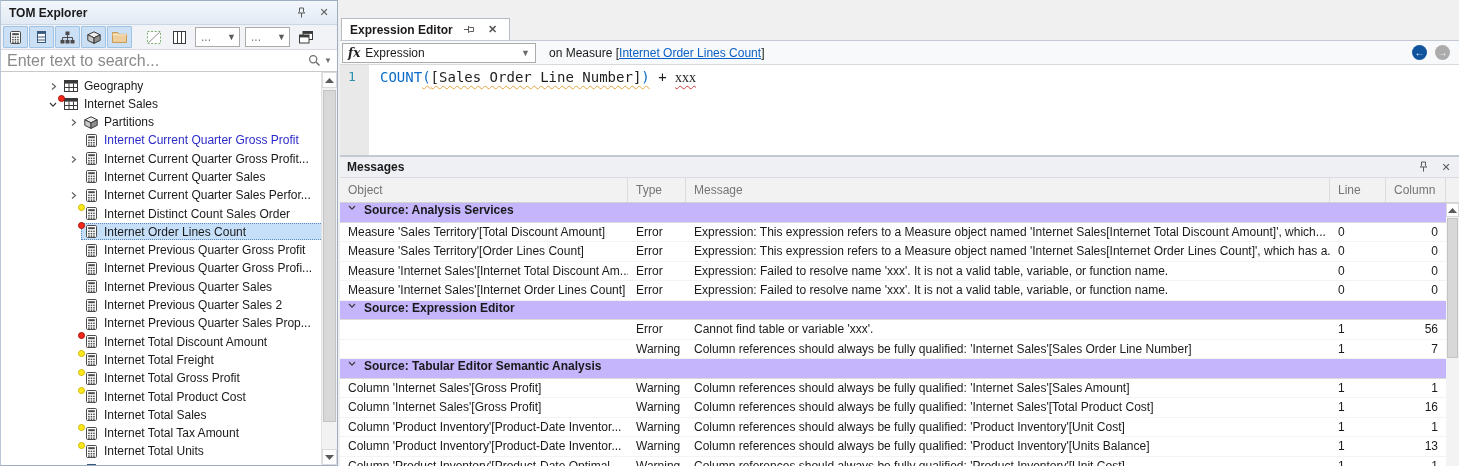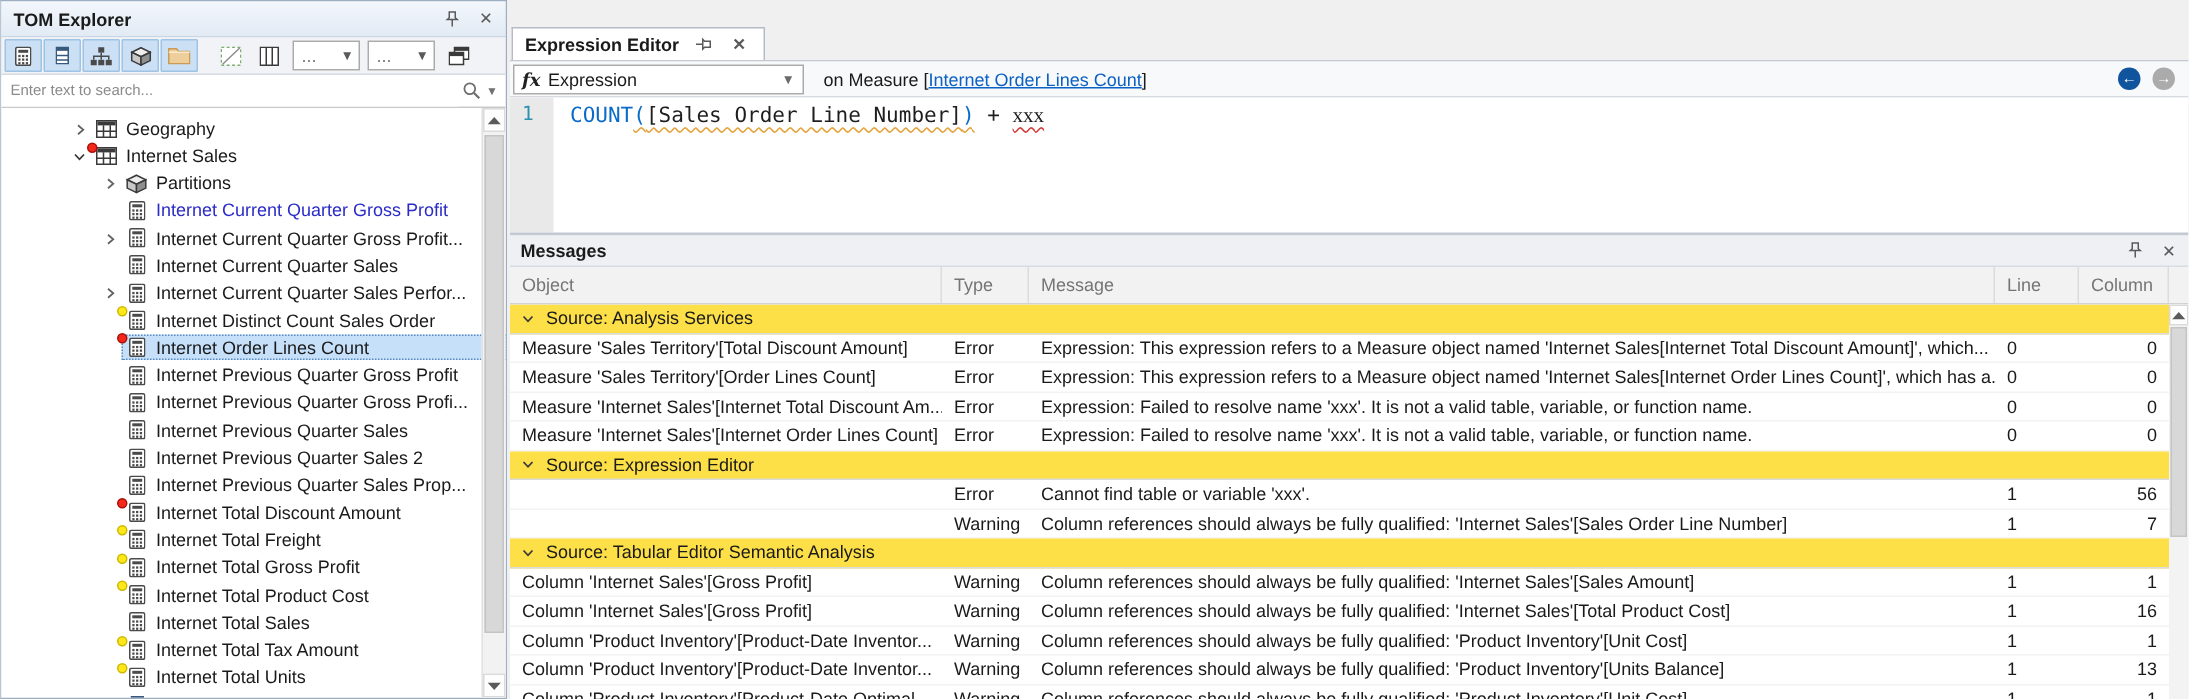--- a/index.html
+++ b/index.html
@@ -13,21 +13,21 @@
   .ptitle-text { font-weight:bold; }
   .title-icons { margin-left:auto; display:flex; align-items:center; gap:7px; }
   .ticon { display:inline-flex; align-items:center; justify-content:center; width:16px; height:16px; color:#5A5A5A; font-size:11px; cursor:default; }
   .toolbar { height:25px; flex:0 0 25px; background:#F1F3F6; display:flex; align-items:center; padding-left:2px; gap:1px; border-bottom:1px solid #D8DCE2; }
   .tbtn2 { width:25px; height:22px; display:flex; align-items:center; justify-content:center; border:1px solid transparent; border-radius:1px; }
   .tbtn2.active { background:#CBE0F5; border-color:#9FC3E4; }
   .tsep { width:7px; height:22px; }
   .tcombo { width:45px; height:20px; background:#fff; border:1px solid #ABABAB; display:flex; align-items:center; padding:0 3px 0 5px; margin:0 2px; color:#7a7a7a; }
   .tcombo .caret { margin-left:auto; color:#5a5a5a; font-size:9px; }
   .searchrow { height:22px; flex:0 0 22px; background:#fff; border-bottom:1px solid #C9C9C9; display:flex; align-items:center; }
-  .searchrow input { flex:1; border:none; outline:none; height:20px; padding:0 6px; font-family:"Liberation Sans",sans-serif; font-size:10px; color:#333; }
+  .searchrow input { flex:1; border:none; outline:none; height:20px; padding:0 6px; font-family:"Liberation Sans",sans-serif; font-size:16px; color:#333; }
   .searchrow input::placeholder { color:#8a8a8a; }
   .search-icons { display:flex; align-items:center; gap:2px; padding-right:5px; }
   .search-icons .caret { font-size:8px; color:#707070; }
   .tree { position:relative; flex:1; overflow:hidden; background:#fff; }
   #tree-rows { padding-top:5px; }
   .trow { height:18.3px; display:flex; white-space:nowrap; }
   .indent { flex:0 0 auto; }
   .expander { flex:0 0 16px; display:inline-flex; align-items:center; justify-content:center; }
   .tcontent { flex:1; display:flex; align-items:center; height:17px; padding-left:2px; }
   .tcontent.sel { background:#C7E0FA; outline:1px dotted #5B8AC0; outline-offset:-1px; }
@@ -67,21 +67,21 @@
   .tok.err  { text-decoration:underline; text-decoration-style:wavy; text-decoration-color:#D43C3C; text-decoration-thickness:1px; text-underline-offset:3px; text-decoration-skip-ink:none;font-family:Liberation Serif, serif; }
 
   
   .messages { position:absolute; left:0; top:155px; width:1119px; height:311px; background:#fff; border-top:2px solid #C3C9D2; display:flex; flex-direction:column; }
   .msg-title { height:21px; flex:0 0 21px; background:#EEF0F3; display:flex; align-items:center; padding:0 5px 0 7px; border-bottom:1px solid #D8DCE2; }
   .msg-title span.t { font-weight:bold; }
   .msg-header { height:25px; flex:0 0 25px; background:#F2F2F2; border-bottom:1px solid #D2D2D2; display:grid; grid-template-columns:288px 58px 644px 56px 60px 13px; }
   .hcell { color:#757575; line-height:24px; padding-left:8px; border-right:1px solid #DCDCDC; overflow:hidden; white-space:nowrap; }
   .msg-body-wrap { position:relative; flex:1; overflow:hidden; }
   #msg-body { margin-right:13px; }
-  .mgroup { height:19.5px; background:#fde047; border-bottom:1px solid #DADADA; display:flex; align-items:center; gap:7px; padding-left:7px; font-weight:normal; }
+  .mgroup { height:19.5px; background:#c4b5fd; border-bottom:1px solid #DADADA; display:flex; gap:7px; padding-left:7px; font-weight:bold; }
   .mrow { height:19.5px; display:grid; grid-template-columns:288px 58px 644px 56px 60px; border-bottom:1px solid #F3F3F3; }
   .mcell { line-height:19.5px; padding-left:8px; overflow:hidden; white-space:nowrap; }
   .mcell.c-column { text-align:right; padding-right:8px; padding-left:0; }
   .msg-scroll { width:13px; border-left:none; background:#F3F3F3; }
   .msg-scroll .sb-btn { height:14px; }
   .msg-scroll .sb-thumb { top:15px; height:140px; }
 </style>
 </head>
 <body>
 

